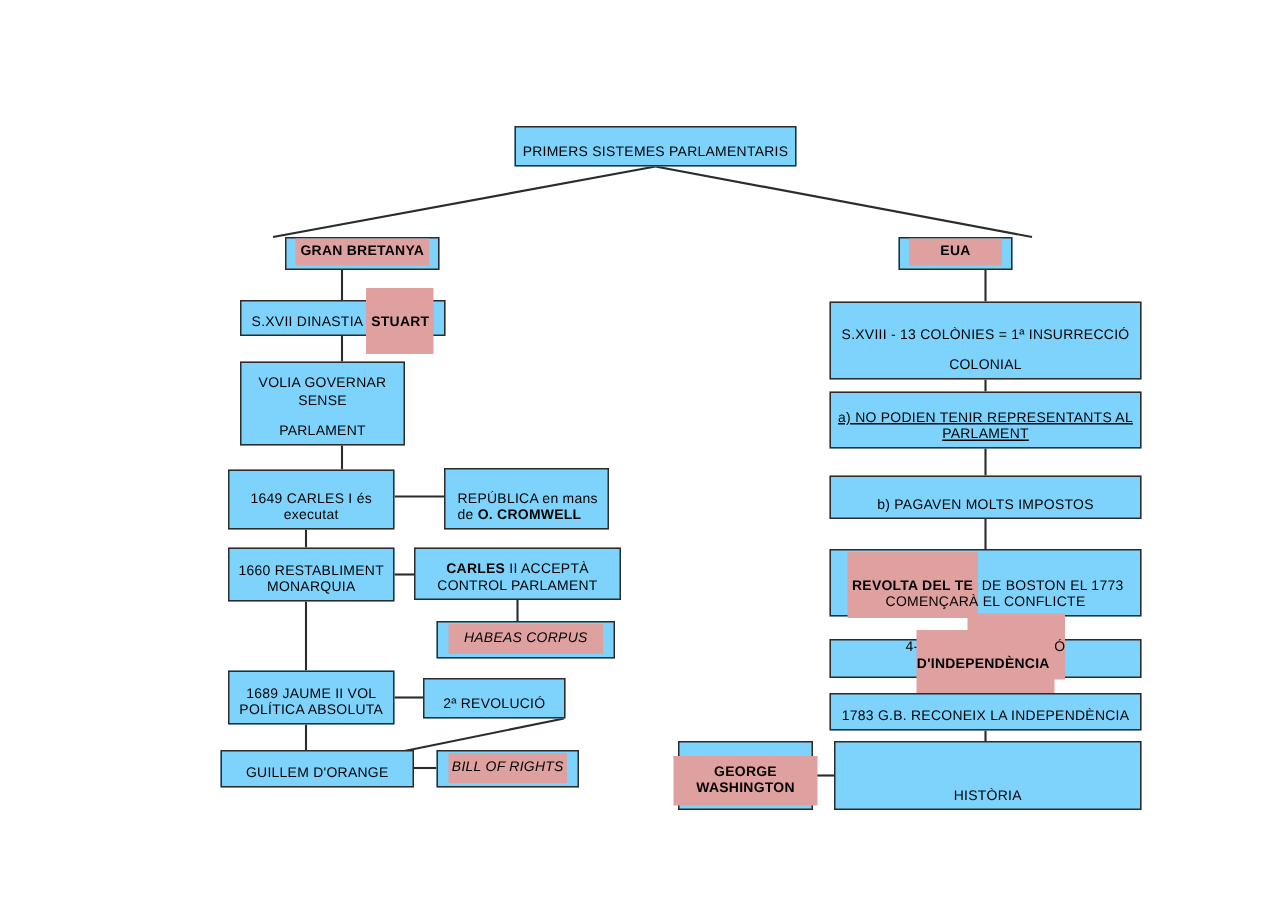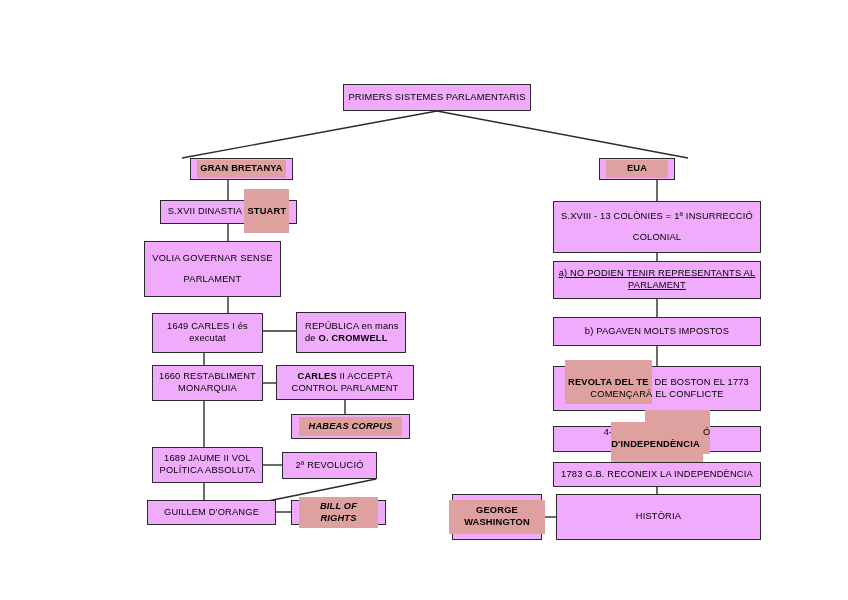--- a/index.html
+++ b/index.html
@@ -5,38 +5,38 @@
   html,body{margin:0;padding:0;}
   body{
     width:848px;height:600px;background:#ffffff;
     font-family:"Liberation Sans", sans-serif;
     position:relative;overflow:hidden;
   }
   #canvas{position:absolute;left:0;top:0;width:848px;height:600px;}
   svg.edges{position:absolute;left:0;top:0;width:848px;height:600px;pointer-events:none;}
   .node{
     position:absolute;box-sizing:border-box;
-    border:1.4px solid #2b2b2b;background:#f0abfc;
-    display:flex;flex-direction:column;align-items:center;justify-content:center;
+    border:1.4px solid #2b2b2b;background:#7dd3fc;
+    display:flex;flex-direction:column;align-items:center;justify-content:flex-end;
     text-align:center;color:#000;
     font-size:9.3px;letter-spacing:.18px;line-height:1.25;
     padding:2px 4px;z-index:2;
   }
   .node .ln{display:block;width:100%;}
   .node.lft{align-items:flex-start;text-align:left;}
   .node.lft .ln{text-align:left;padding-left:4px;}
   .hl{background:#dfa0a0;padding:17px 3px;}
   .b{font-weight:bold;}
   .fill{
     background:#dfa0a0;width:calc(100% - 8px);
     padding:3px 2px;font-weight:bold;
   }
   .fill2{
     background:#dfa0a0;width:calc(100% - 10px);
-    padding:4px 2px;font-weight:bold;font-style:italic;
+    padding:4px 2px;font-weight:normal;font-style:italic;
   }
   .sp{height:9px;}
 </style>
 </head>
 <body>
 
 <div id="canvas">
 
   <svg class="edges" viewBox="0 0 848 600">
     <g stroke="#2b2b2b" stroke-width="1.4" fill="none">
@@ -80,21 +80,21 @@
   </div>
 
   <div class="node" style="left:599px;top:158px;width:76px;height:22px;">
     <span class="fill">EUA</span>
   </div>
 
   <div class="node" style="left:160px;top:200px;width:137px;height:24px;">
     <span class="ln"><span>S.XVII DINASTIA </span><span class="hl b">STUART</span></span>
   </div>
 
-  <div class="node" style="left:144px;top:241px;width:137px;height:56px;">
+  <div class="node" style="left:160px;top:241px;width:110px;height:56px;">
     <span class="ln">VOLIA GOVERNAR SENSE</span>
     <span class="sp"></span>
     <span class="ln">PARLAMENT</span>
   </div>
 
   <div class="node" style="left:152px;top:313px;width:111px;height:40px;">
     <span class="ln">1649 CARLES I és</span>
     <span class="ln">executat</span>
   </div>
 

